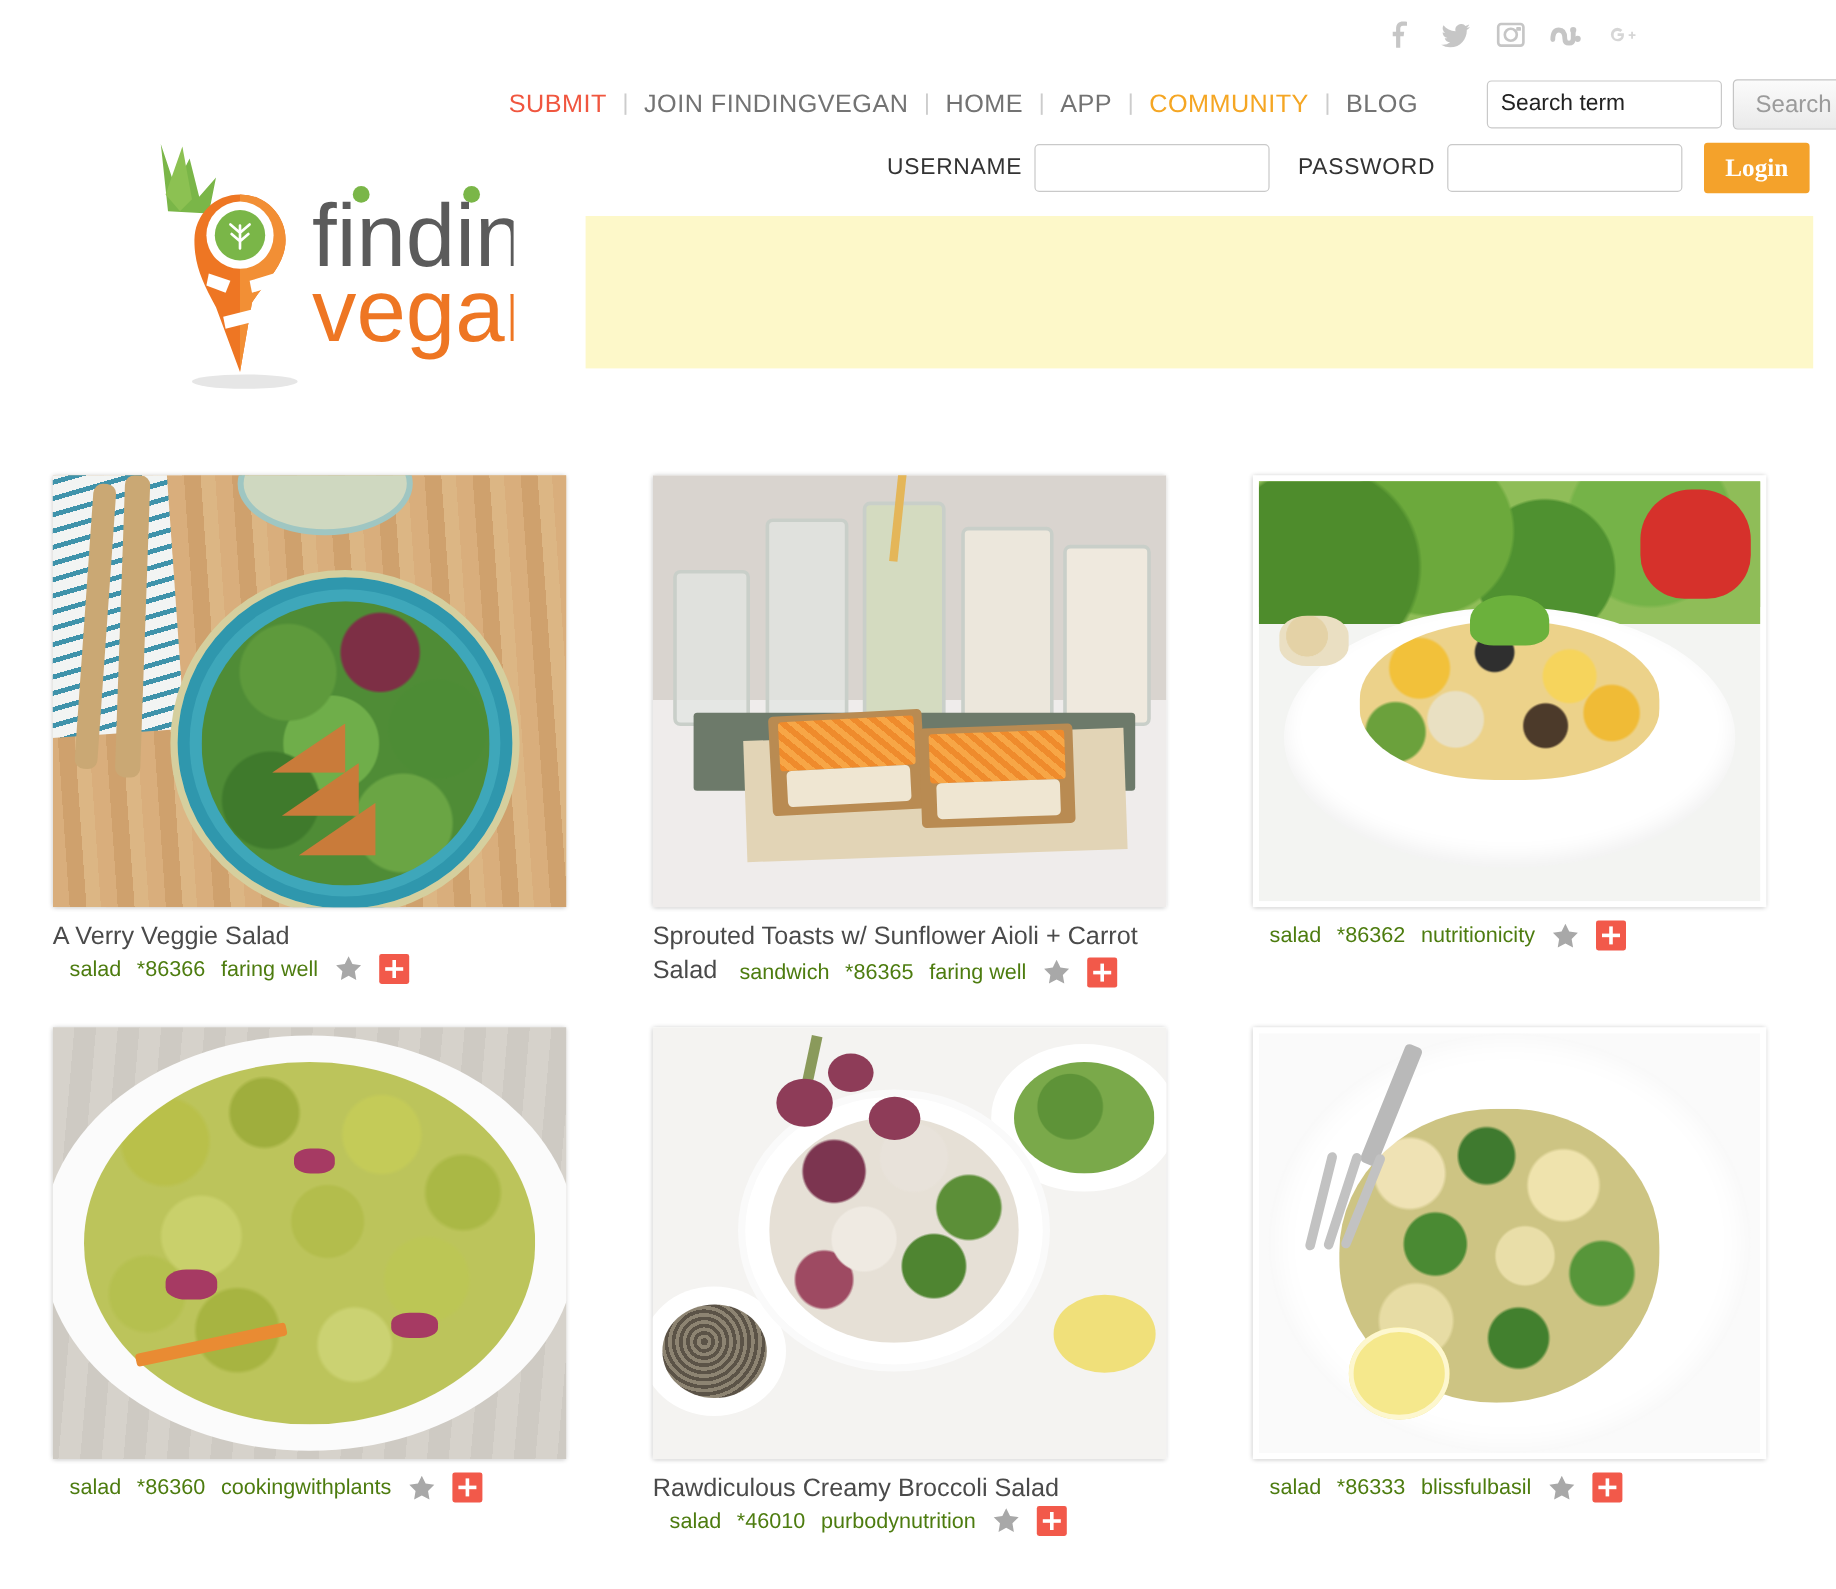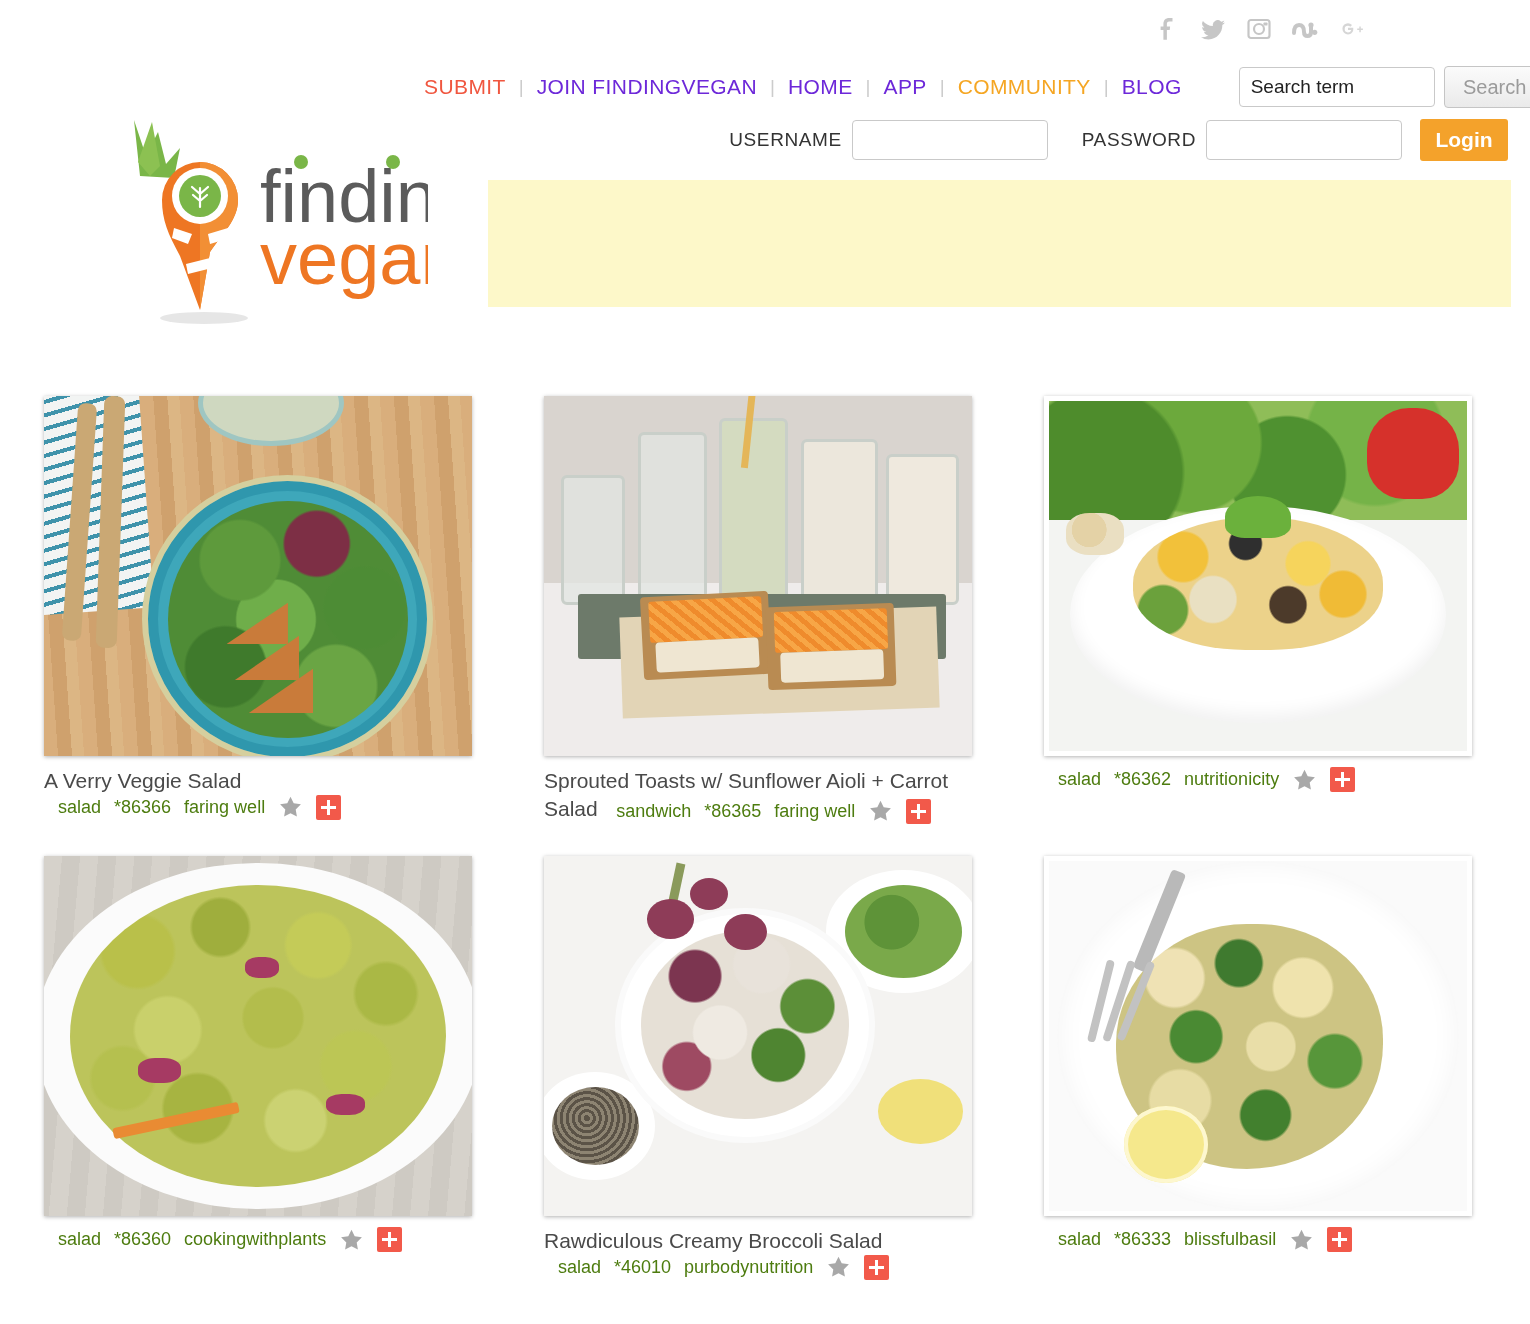--- a/index.html
+++ b/index.html
@@ -22,21 +22,21 @@
   .social-icon svg { display: block; }
 
   .topnav {
     position: absolute; top: 66px; left: 0; width: 1530px;
     display: flex; align-items: center; justify-content: flex-start;
     padding-left: 424px;
     gap: 0;
   }
   .nav-link {
     font-size: 21px; letter-spacing: .4px;
-    color: #6d28d9; text-decoration: none; white-space: nowrap;
+    color: #737373; text-decoration: none; white-space: nowrap;
     padding: 0 13px; line-height: 28px; cursor: pointer;
   }
   .nav-link.submit { color: #f0563f; padding-left: 0; }
   .nav-link.community { color: #f5a623; }
   .nav-sep { color: #cccccc; font-size: 19px; line-height: 26px; }
 
   .search-wrap { display: flex; align-items: center; margin-left: 44px; }
   .search-input {
     width: 196px; height: 40px;
     border: 1px solid #c9c9c9; border-radius: 4px;
@@ -64,21 +64,21 @@
   .login-field {
     width: 196px; height: 40px; border: 1px solid #c9c9c9; border-radius: 4px;
     background: #fff; outline: none; font-size: 18px; padding: 0 10px;
     font-family: "Liberation Sans", sans-serif;
   }
   .login-gap { width: 16px; }
   .login-btn {
     margin-left: 18px; width: 88px; height: 42px;
     background: #f4a22b; border: none; border-radius: 3px;
     color: #ffffff; font-size: 21px; font-weight: bold; cursor: pointer;
-    font-family: Liberation Sans, sans-serif;
+    font-family: Liberation Serif, serif;
   }
 
   
   .logo { position: absolute; left: 88px; top: 104px; width: 340px; height: 222px; }
   .logo svg { display: block; }
 
   
   .ad-banner {
     position: absolute; left: 488px; top: 180px;
     width: 1023px; height: 127px;
@@ -351,21 +351,21 @@
     <span class="search-wrap">
       <input class="search-input" type="text" value="Search term" style="">
       <button class="search-btn">Search</button>
     </span>
   </div>
 
   <div class="loginbar">
     <span class="login-label">USERNAME</span>
     <input class="login-field" type="text" value="" style="">
     <span class="login-gap"></span>
-    <span class="login-label" style="margin-left:18px;">PASSWORD</span>
+    <span class="login-label" style="margin-left:8px;">PASSWORD</span>
     <input class="login-field" type="password" value="" style="">
     <button class="login-btn">Login</button>
   </div>
 
   <a class="logo">
     <svg viewBox="0 0 340 222" width="340" height="222">
 
       <path d="M46 16 L58 52 L70 28 L78 60 L92 44 L86 74 L52 72 Z" fill="#7ab648"></path>
       <path d="M64 18 L72 62 L62 72 L50 58 Z" fill="#8cc152"></path>
 

